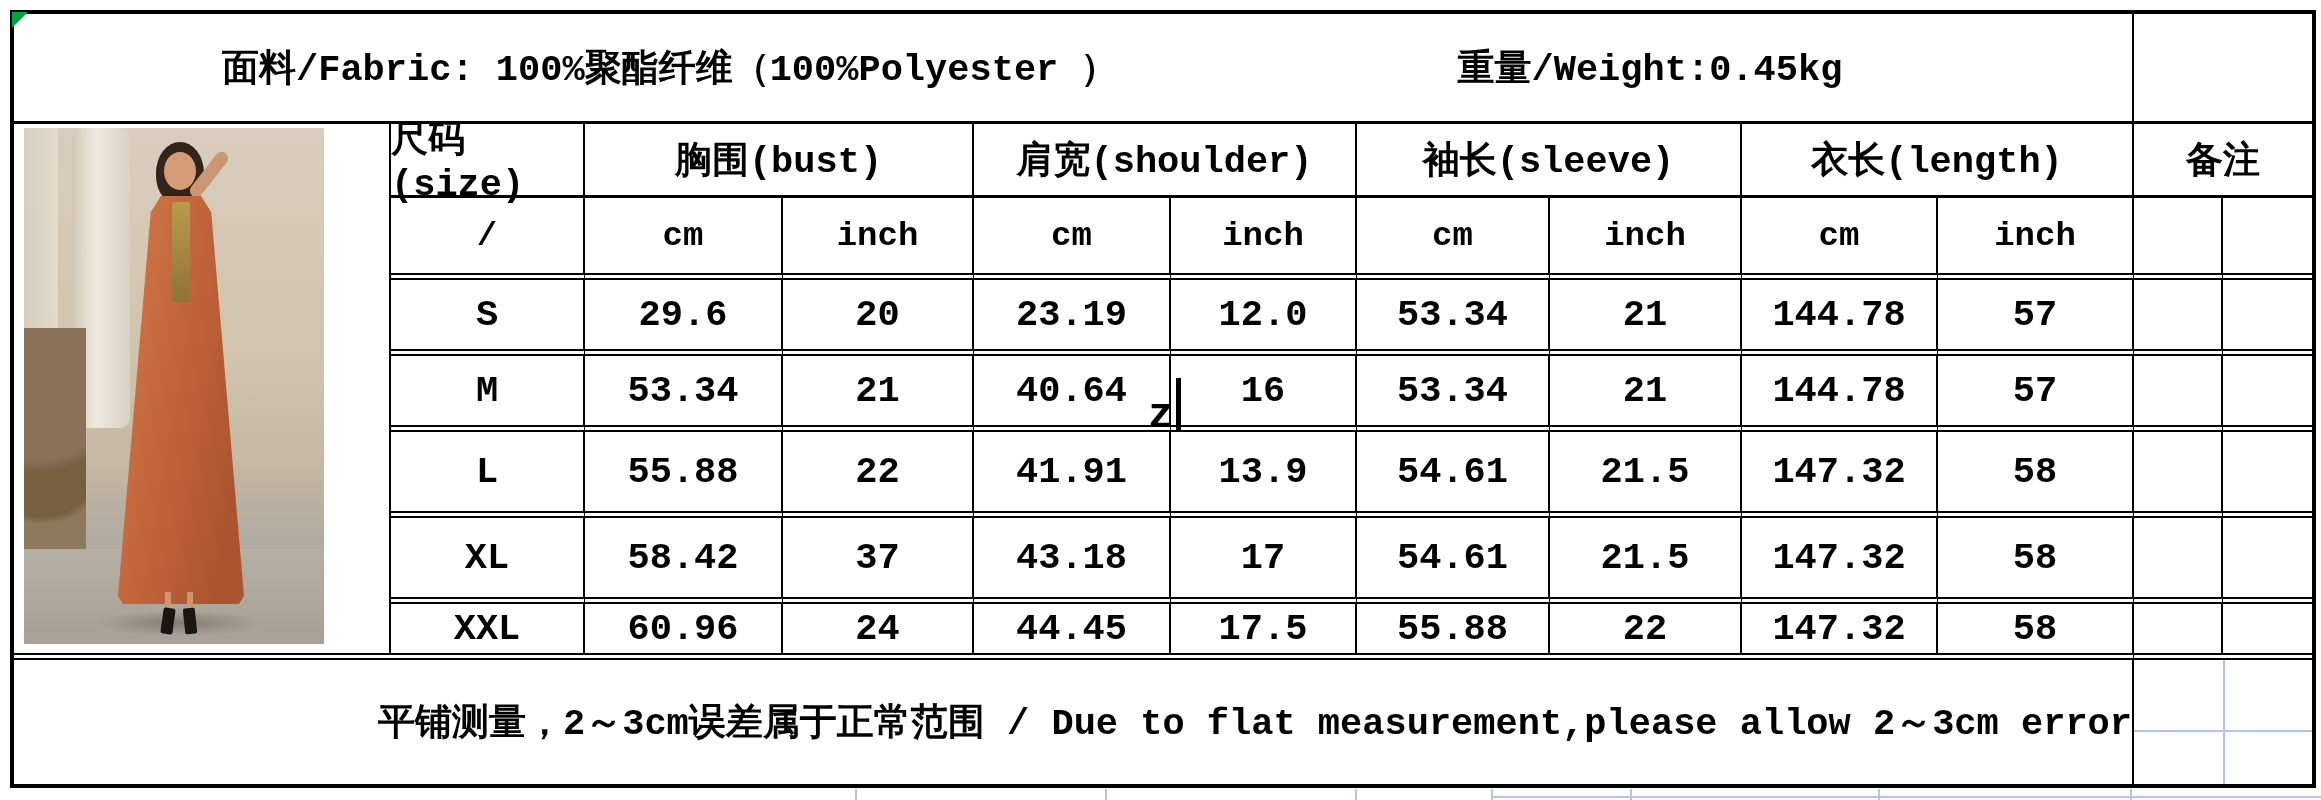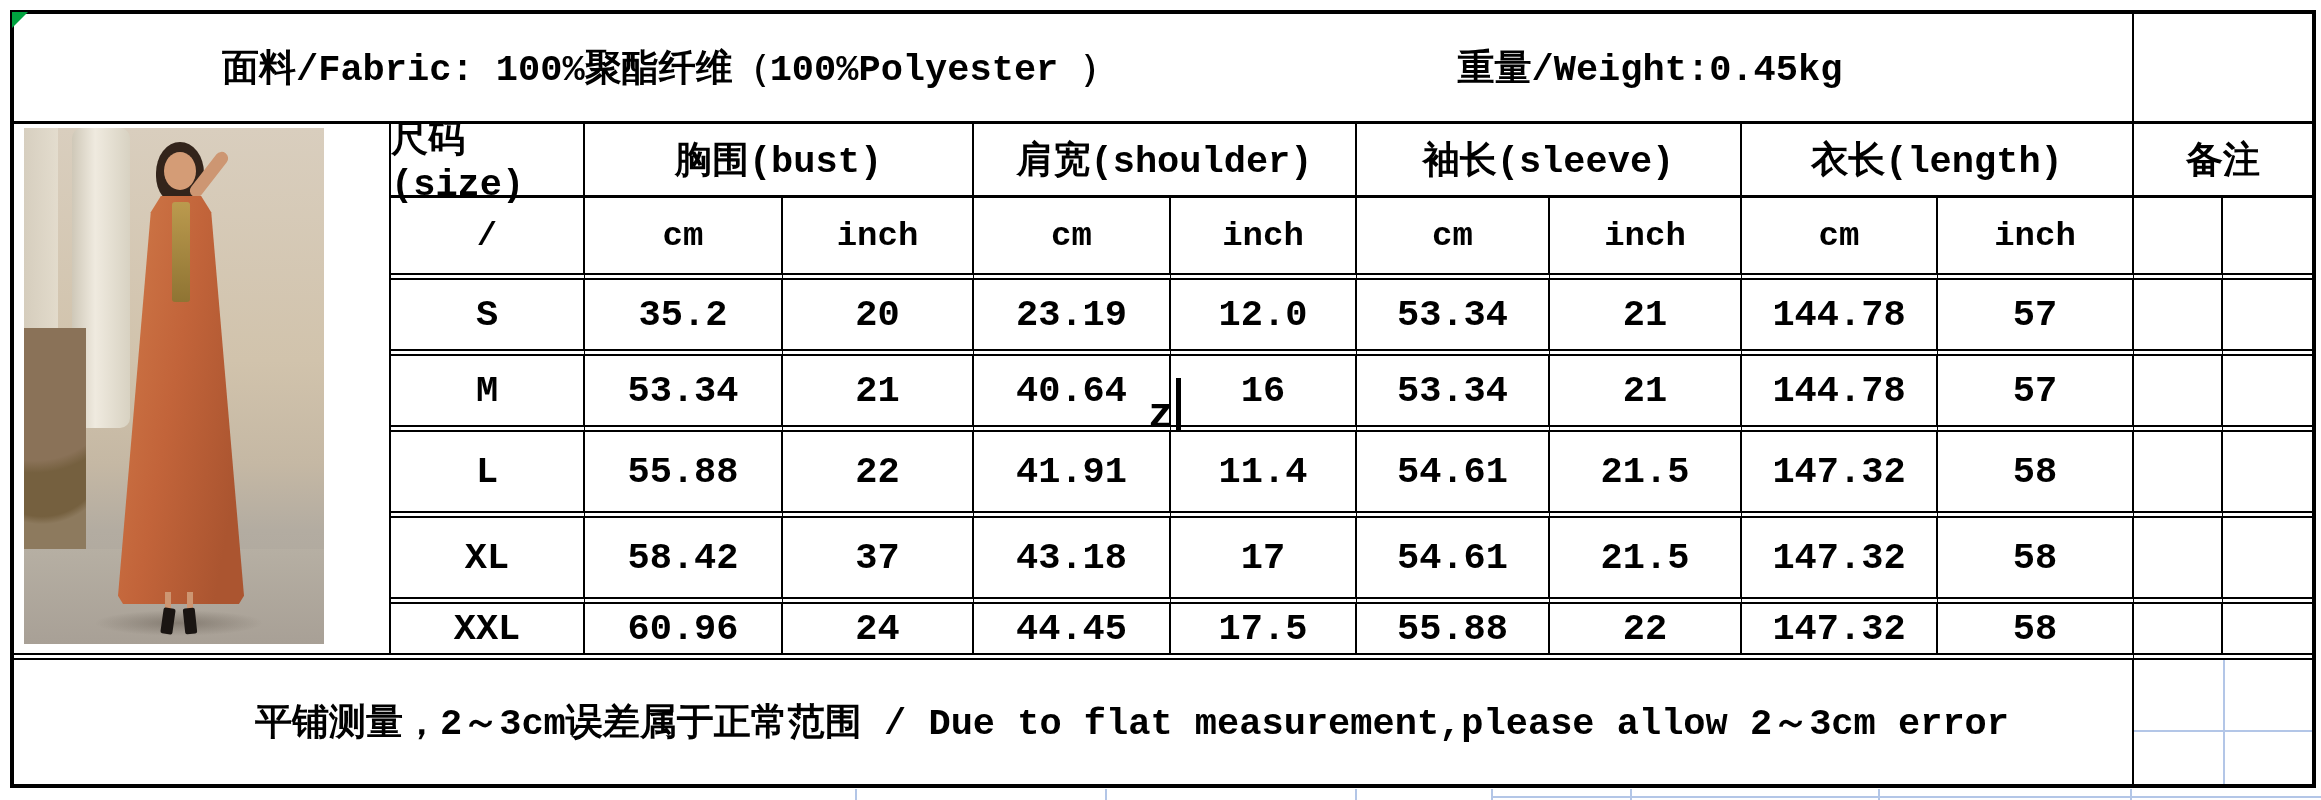--- a/index.html
+++ b/index.html
@@ -15,21 +15,21 @@
         font-weight:bold;overflow:visible;}
   .br{border-right:2px solid #000;}
   .bb3{border-bottom:3px solid #000;}
   .dt{border-top:7px double #000;}
   .hd{font-size:37px;}
   .sub{font-size:34px;}
   .num{font-size:37px;}
   .fabric-cell{justify-content:flex-start;font-size:37px;}
   .fabric-cell .f1{margin-left:208px;}
   .fabric-cell .f2{margin-left:340px;}
-  .note-cell{justify-content:center;padding-left:118px;font-size:37px;}
+  .note-cell{justify-content:flex-end;padding-left:118px;font-size:37px;}
   
   .noteR{position:relative;}
   .noteR .nv{position:absolute;left:50%;top:0;bottom:0;width:2px;background:#b3c6e7;}
   .noteR .nh{position:absolute;left:0;right:0;top:70px;height:2px;background:#b3c6e7;}
   
   .corner-flag{position:absolute;left:12px;top:12px;width:0;height:0;
                border-top:16px solid #00a33f;border-right:16px solid transparent;}
   
   .artifact{position:absolute;left:1148px;top:378px;height:54px;display:flex;align-items:flex-end;}
   .artifact .z{font-weight:bold;font-size:42px;line-height:40px;transform:translateY(4px);}
@@ -116,21 +116,21 @@
     <div class="cell sub br" style="grid-area:3/5/4/6">cm</div>
     <div class="cell sub br" style="grid-area:3/6/4/7">inch</div>
     <div class="cell sub br" style="grid-area:3/7/4/8">cm</div>
     <div class="cell sub br" style="grid-area:3/8/4/9">inch</div>
     <div class="cell sub br" style="grid-area:3/9/4/10">cm</div>
     <div class="cell sub br" style="grid-area:3/10/4/11">inch</div>
     <div class="cell sub br" style="grid-area:3/11/4/12"></div>
     <div class="cell sub" style="grid-area:3/12/4/13"></div>
 
     <div class="cell num dt br" style="grid-area:4/2/5/3">S</div>
-    <div class="cell num dt br" style="grid-area:4/3/5/4">35.2</div>
+    <div class="cell num dt br" style="grid-area:4/3/5/4">29.6</div>
     <div class="cell num dt br" style="grid-area:4/4/5/5">20</div>
     <div class="cell num dt br" style="grid-area:4/5/5/6">23.19</div>
     <div class="cell num dt br" style="grid-area:4/6/5/7">12.0</div>
     <div class="cell num dt br" style="grid-area:4/7/5/8">53.34</div>
     <div class="cell num dt br" style="grid-area:4/8/5/9">21</div>
     <div class="cell num dt br" style="grid-area:4/9/5/10">144.78</div>
     <div class="cell num dt br" style="grid-area:4/10/5/11">57</div>
     <div class="cell num dt br" style="grid-area:4/11/5/12"></div>
     <div class="cell num dt" style="grid-area:4/12/5/13"></div>
 
@@ -143,21 +143,21 @@
     <div class="cell num dt br" style="grid-area:5/8/6/9">21</div>
     <div class="cell num dt br" style="grid-area:5/9/6/10">144.78</div>
     <div class="cell num dt br" style="grid-area:5/10/6/11">57</div>
     <div class="cell num dt br" style="grid-area:5/11/6/12"></div>
     <div class="cell num dt" style="grid-area:5/12/6/13"></div>
 
     <div class="cell num dt br" style="grid-area:6/2/7/3">L</div>
     <div class="cell num dt br" style="grid-area:6/3/7/4">55.88</div>
     <div class="cell num dt br" style="grid-area:6/4/7/5">22</div>
     <div class="cell num dt br" style="grid-area:6/5/7/6">41.91</div>
-    <div class="cell num dt br" style="grid-area:6/6/7/7">11.4</div>
+    <div class="cell num dt br" style="grid-area:6/6/7/7">13.9</div>
     <div class="cell num dt br" style="grid-area:6/7/7/8">54.61</div>
     <div class="cell num dt br" style="grid-area:6/8/7/9">21.5</div>
     <div class="cell num dt br" style="grid-area:6/9/7/10">147.32</div>
     <div class="cell num dt br" style="grid-area:6/10/7/11">58</div>
     <div class="cell num dt br" style="grid-area:6/11/7/12"></div>
     <div class="cell num dt" style="grid-area:6/12/7/13"></div>
 
     <div class="cell num dt br" style="grid-area:7/2/8/3">XL</div>
     <div class="cell num dt br" style="grid-area:7/3/8/4">58.42</div>
     <div class="cell num dt br" style="grid-area:7/4/8/5">37</div>

